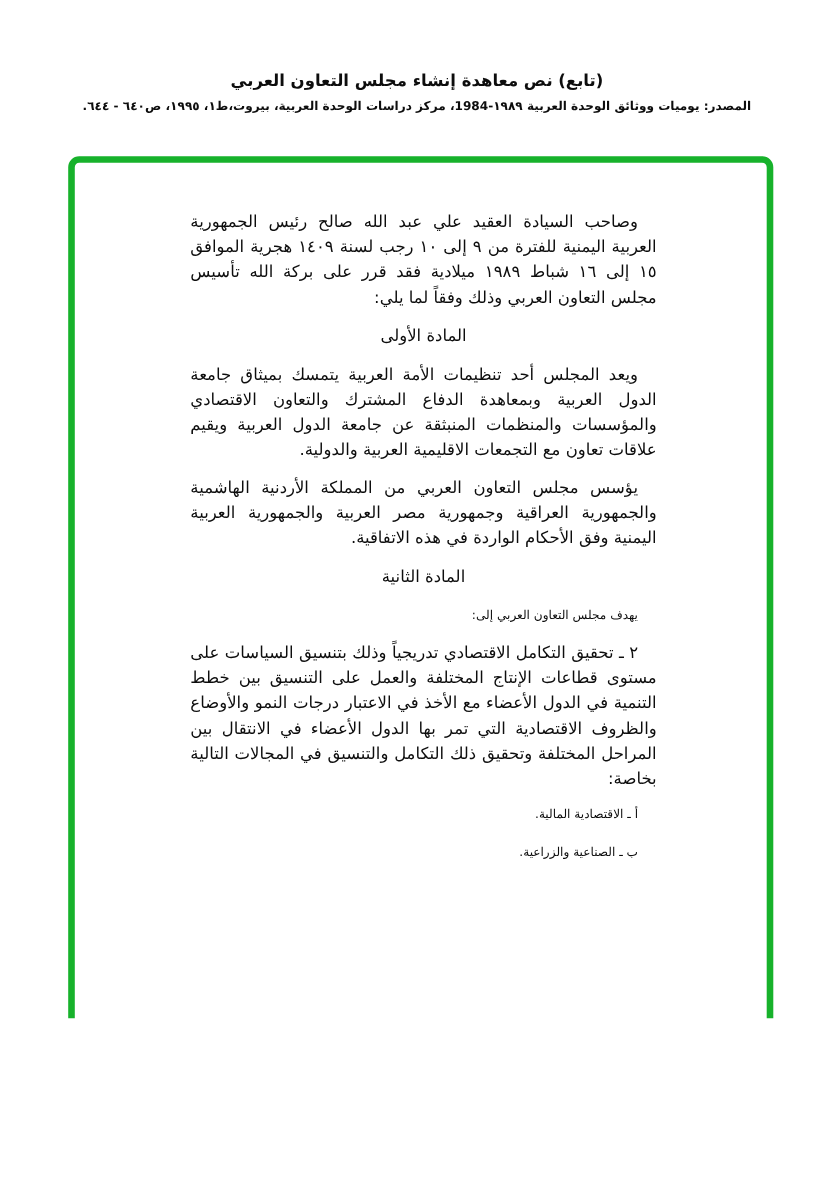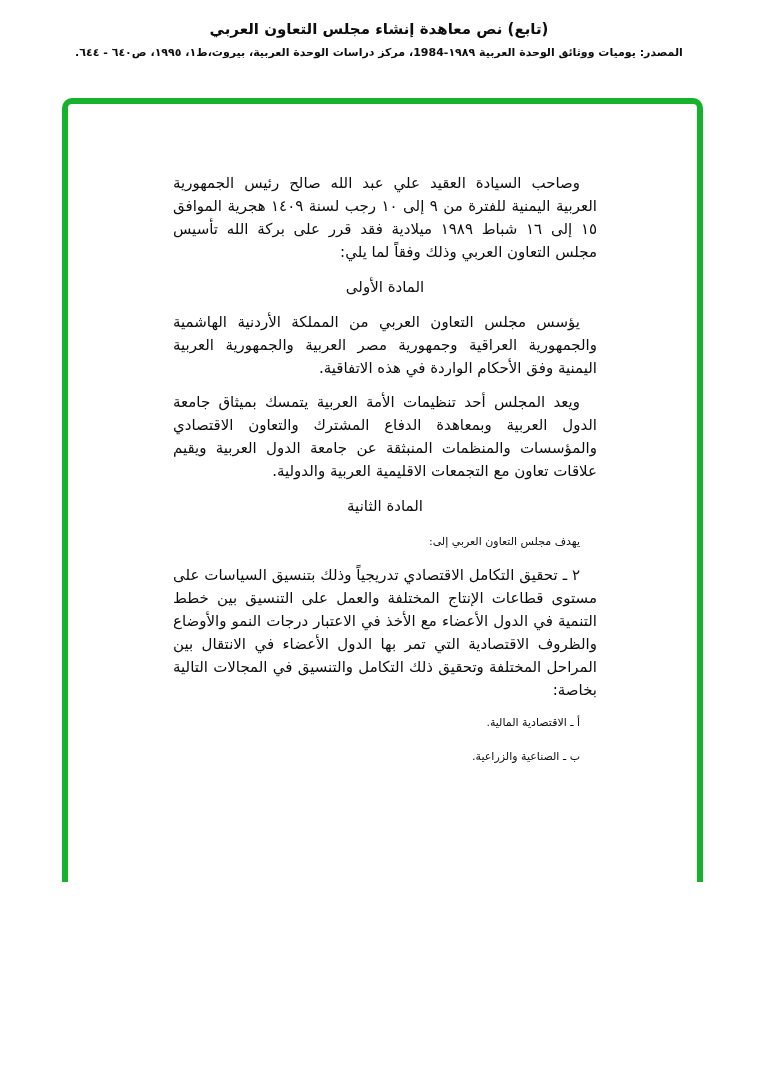--- a/index.html
+++ b/index.html
@@ -8,20 +8,21 @@
     background: #ffffff;
   }
   .page {
     position: relative;
     width: 758px;
     height: 882px;
     background: #ffffff;
     font-family: "DejaVu Sans", sans-serif;
     color: #0d0d0d;
     overflow: hidden;
+    margin-top: 44px;
   }
   .header {
     position: absolute;
     top: 20px;
     left: 0;
     right: 0;
     text-align: center;
     direction: rtl;
   }
   .header-title {
@@ -42,21 +43,21 @@
     height: 926px;
     box-sizing: border-box;
     border: 6px solid #17b22b;
     border-radius: 10px;
     background: #ffffff;
   }
   .content {
     box-sizing: border-box;
     width: 100%;
     height: 100%;
-    padding: 68px 100px 10px 105px;
+    padding: 42px 100px 10px 105px;
     direction: rtl;
     overflow: hidden;
   }
   .para {
     margin: 0 0 11px 0;
     font-size: 15px;
     line-height: 23px;
     text-align: justify;
     text-indent: 17px;
   }
@@ -97,23 +98,23 @@
     <div class="header-source">المصدر: يوميات ووثائق الوحدة العربية ١٩٨٩-1984، مركز دراسات الوحدة العربية، بيروت،ط١، ١٩٩٥، ص٦٤٠ - ٦٤٤.</div>
   </div>
 
   <div class="frame" style="border-color: rgb(23, 178, 43);">
     <div class="content">
 
       <p class="para last-colon">وصاحب السيادة العقيد علي عبد الله صالح رئيس الجمهورية العربية اليمنية للفترة من ٩ إلى ١٠ رجب لسنة ١٤٠٩ هجرية الموافق ١٥ إلى ١٦ شباط ١٩٨٩ ميلادية فقد قرر على بركة الله تأسيس مجلس التعاون العربي وذلك وفقاً لما يلي:</p>
 
       <div class="article-heading">المادة الأولى</div>
 
+      <p class="para">ويعد المجلس أحد تنظيمات الأمة العربية يتمسك بميثاق جامعة الدول العربية وبمعاهدة الدفاع المشترك والتعاون الاقتصادي والمؤسسات والمنظمات المنبثقة عن جامعة الدول العربية ويقيم علاقات تعاون مع التجمعات الاقليمية العربية والدولية.</p>
+
       <p class="para">يؤسس مجلس التعاون العربي من المملكة الأردنية الهاشمية والجمهورية العراقية وجمهورية مصر العربية والجمهورية العربية اليمنية وفق الأحكام الواردة في هذه الاتفاقية.</p>
-
-      <p class="para">ويعد المجلس أحد تنظيمات الأمة العربية يتمسك بميثاق جامعة الدول العربية وبمعاهدة الدفاع المشترك والتعاون الاقتصادي والمؤسسات والمنظمات المنبثقة عن جامعة الدول العربية ويقيم علاقات تعاون مع التجمعات الاقليمية العربية والدولية.</p>
 
       <div class="article-heading">المادة الثانية</div>
 
       <p class="list-item">يهدف مجلس التعاون العربي إلى:</p>
 
 
       <p class="para last-colon">٢ ـ تحقيق التكامل الاقتصادي تدريجياً وذلك بتنسيق السياسات على مستوى قطاعات الإنتاج المختلفة والعمل على التنسيق بين خطط التنمية في الدول الأعضاء مع الأخذ في الاعتبار درجات النمو والأوضاع والظروف الاقتصادية التي تمر بها الدول الأعضاء في الانتقال بين المراحل المختلفة وتحقيق ذلك التكامل والتنسيق في المجالات التالية بخاصة:</p>
 
       <p class="list-item">أ ـ الاقتصادية المالية.</p>
 

